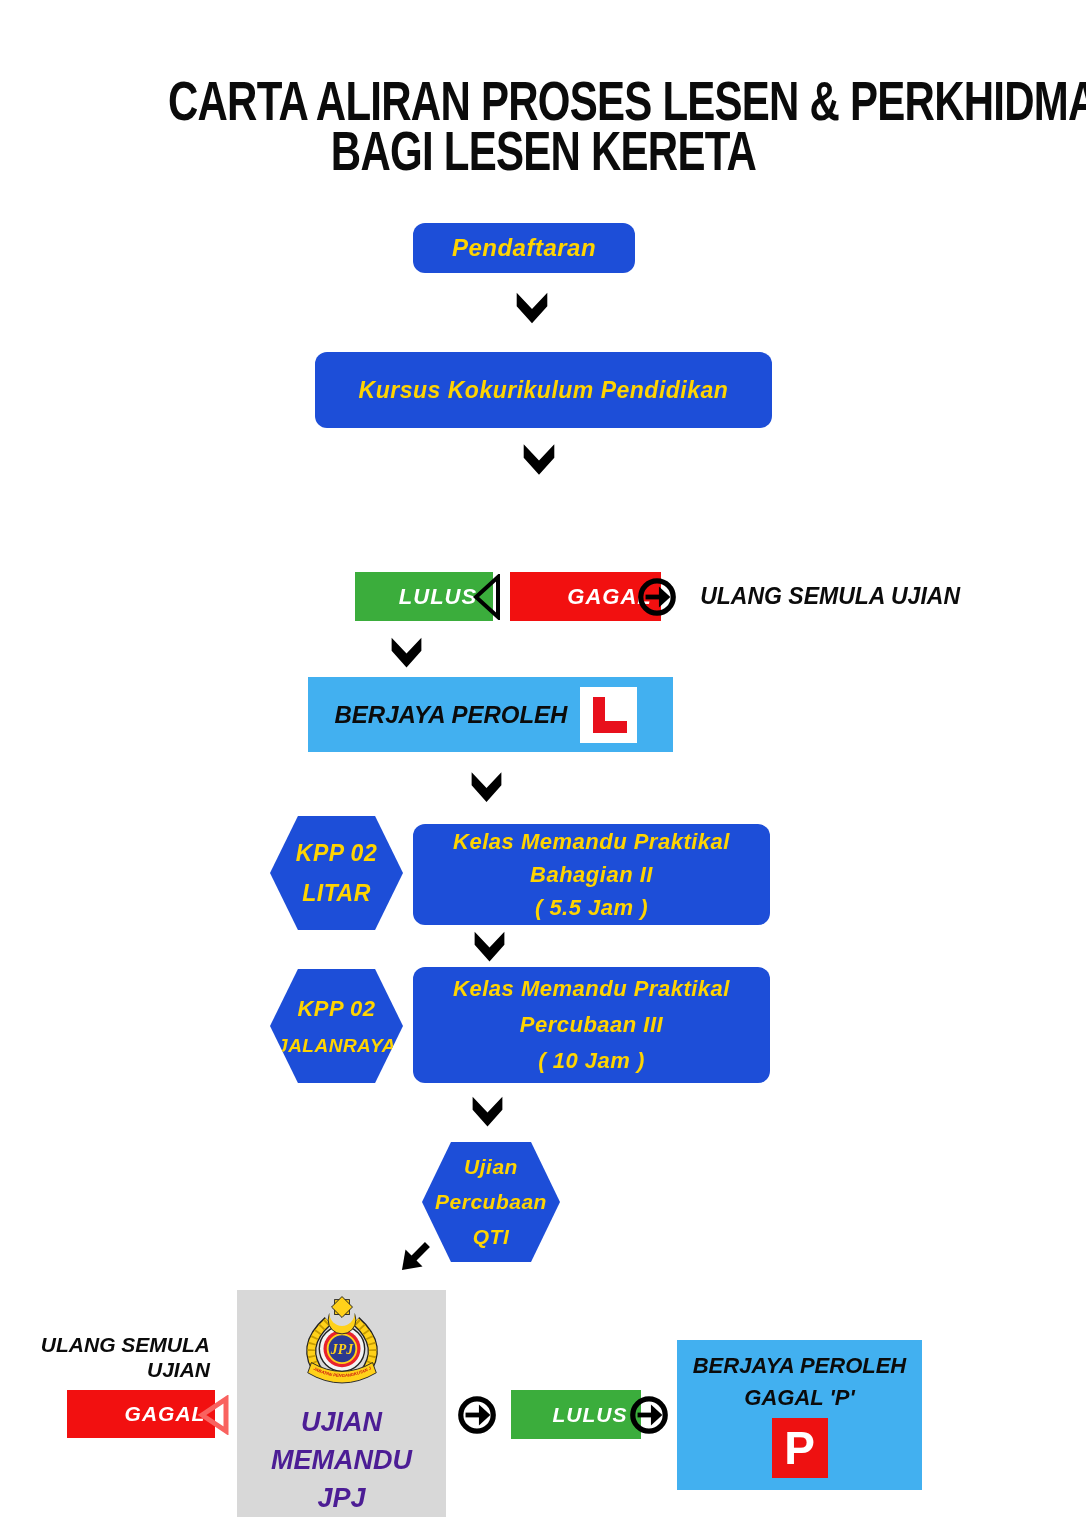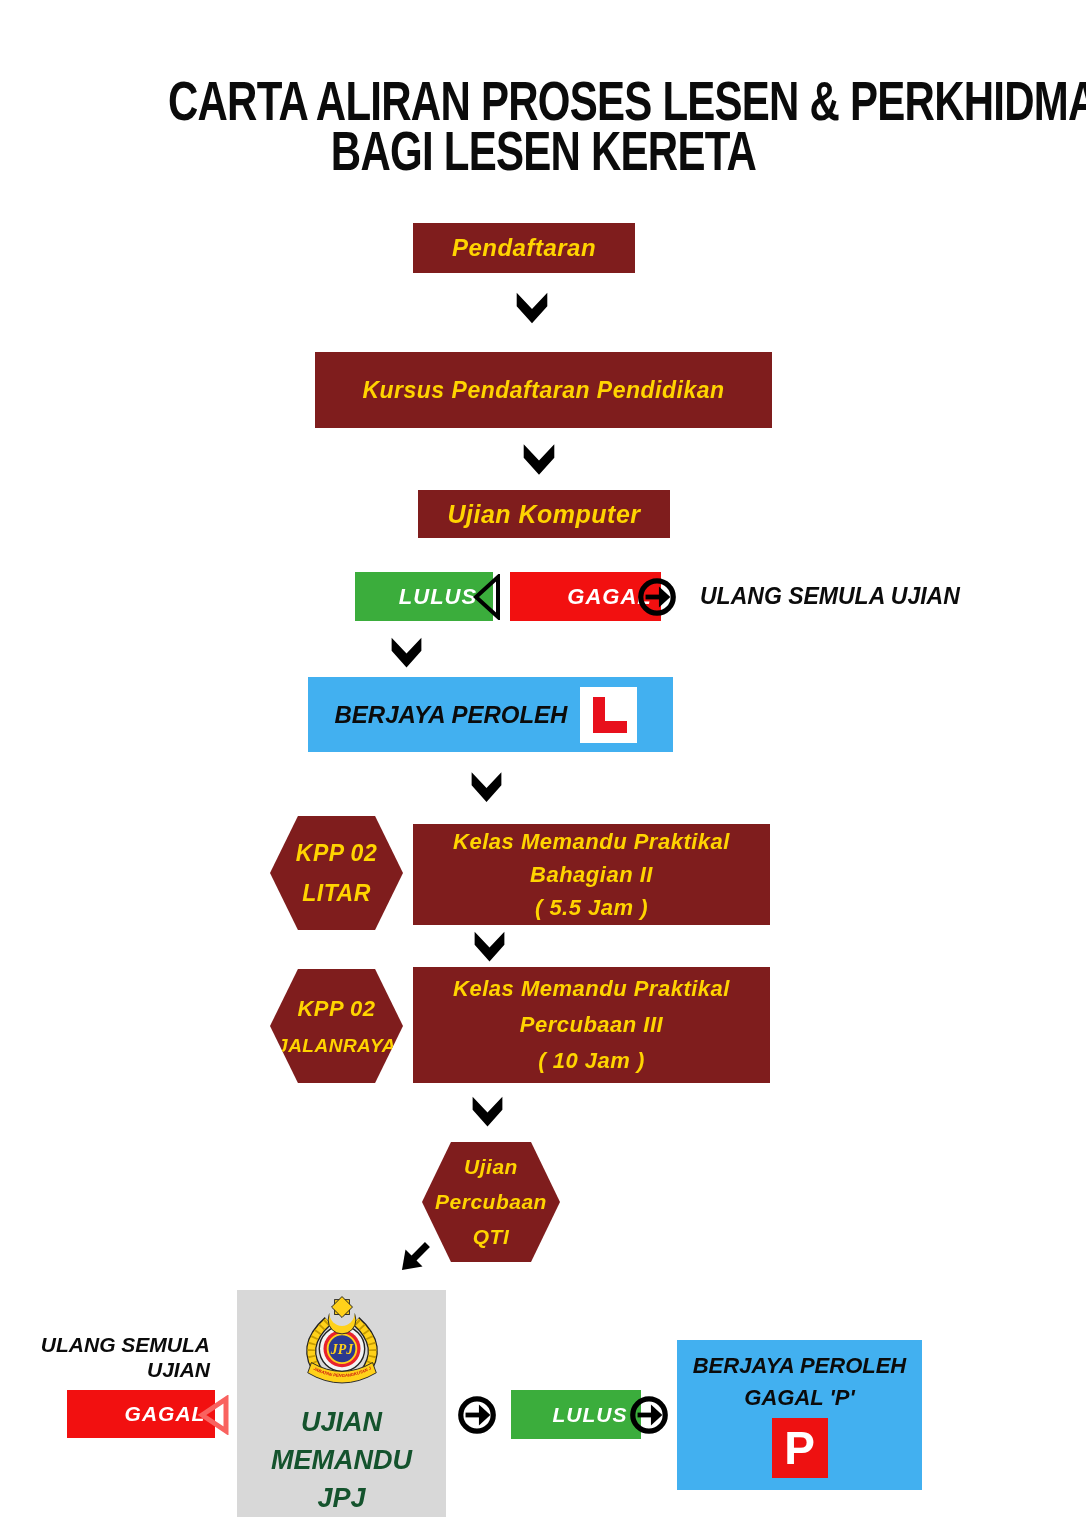--- a/index.html
+++ b/index.html
@@ -1,25 +1,25 @@
 <!DOCTYPE html>
 <html><head>
 <meta charset="utf-8">
 <style>
   html,body{margin:0;padding:0;background:#fff;}
   .canvas{position:relative;width:1086px;height:1536px;background:#ffffff;overflow:hidden;
           font-family:"Liberation Sans", sans-serif;}
   .abs{position:absolute;}
   .node{position:absolute;display:flex;align-items:center;justify-content:center;text-align:center;}
   .col{flex-direction:column;}
-  .blackbox{background:#7f1d1d;color:#ffd400;font-style:italic;font-weight:bold;letter-spacing:.5px;}
+  .blackbox{background:#1d4ed8;color:#ffd400;font-style:italic;font-weight:bold;letter-spacing:.5px;border-radius:12px;}
   .bluebox{background:#42b0f0;color:#0b0b0b;font-style:italic;font-weight:bold;}
   .greenbox{background:#3bad3c;color:#fff;font-style:italic;font-weight:bold;font-size:22px;letter-spacing:1px;padding-left:28px;}
   .redbox{background:#f21010;color:#fff;font-style:italic;font-weight:bold;font-size:22px;letter-spacing:1px;padding-left:48px;}
-  .graybox{background:#d8d8d8;color:#14532d;font-style:italic;font-weight:bold;}
+  .graybox{background:#d8d8d8;color:#4c1d95;font-style:italic;font-weight:bold;}
   .hex{clip-path:polygon(21% 0,79% 0,100% 50%,79% 100%,21% 100%,0 50%);}
   .blk-label{position:absolute;color:#0b0b0b;font-style:italic;font-weight:bold;text-align:right;}
   .title{position:absolute;top:76px;left:0;width:100%;text-align:center;color:#0b0b0b;font-weight:bold;}
   .title .tline{display:inline-block;white-space:nowrap;transform:scaleX(.75);transform-origin:50% 50%;
                 font-size:56px;line-height:50px;letter-spacing:-1px;}
   .lplate{width:57px;height:56px;background:#fff;display:flex;align-items:center;justify-content:center;}
   .pplate{width:56px;height:60px;background:#ee1111;color:#fff;font-weight:800;font-size:46px;
           display:flex;align-items:center;justify-content:center;font-style:normal;}
   svg{display:block;}
 </style>
@@ -35,50 +35,47 @@
 
   <div class="node blackbox" style="left:413px;top:223px;width:222px;height:50px;font-size:24px;">
     <span>Pendaftaran</span>
   </div>
 
   <svg class="abs" style="left:514px;top:290px;" width="36" height="36" viewBox="0 0 40 36">
     <path d="M3 1 L20 19 L37 1 L37 16 L20 35 L3 16 Z" fill="#000"></path>
   </svg>
 
   <div class="node col blackbox" style="left:315px;top:352px;width:457px;height:76px;font-size:23px;line-height:32px;">
-    <span>Kursus Pendaftaran Pendidikan</span>
+    <span>Kursus Kokurikulum Pendidikan</span>
   </div>
 
   <svg class="abs" style="left:521px;top:443px;" width="36" height="33" viewBox="0 0 40 36">
     <path d="M3 1 L20 19 L37 1 L37 16 L20 35 L3 16 Z" fill="#000"></path>
   </svg>
 
-  <div class="node blackbox" style="left:418px;top:490px;width:252px;height:48px;font-size:25px;">
-    <span>Ujian Komputer</span>
-  </div>
 
   <div class="node greenbox" style="left:355px;top:572px;width:110px;height:49px;">
     <span>LULUS</span>
   </div>
 
   <svg class="abs" style="left:473px;top:574px;" width="28" height="46" viewBox="0 0 28 46">
     <polygon points="25,3 25,43 3,23" fill="none" stroke="#000" stroke-width="4"></polygon>
   </svg>
 
   <div class="node redbox" style="left:510px;top:572px;width:103px;height:49px;">
     <span>GAGAL</span>
   </div>
 
   <svg class="abs" style="left:636px;top:576px;" width="42" height="42" viewBox="0 0 44 44">
     <circle cx="22" cy="22" r="17" fill="none" stroke="#000" stroke-width="5.5"></circle>
     <rect x="10" y="19.5" width="15" height="5" fill="#000"></rect>
     <polygon points="24,11 24,33 36,22" fill="#000"></polygon>
   </svg>
 
-  <div class="blk-label" style="left:700px;top:583px;width:260px;font-size:23px;text-align:left;">ULANG SEMULA UJIAN</div>
+  <div class="blk-label" style="left:700px;top:583px;width:260px;font-size:23px;text-align:right;">ULANG SEMULA UJIAN</div>
 
   <svg class="abs" style="left:389px;top:636px;" width="35" height="33" viewBox="0 0 40 36">
     <path d="M3 1 L20 19 L37 1 L37 16 L20 35 L3 16 Z" fill="#000"></path>
   </svg>
 
   <div class="node bluebox" style="left:308px;top:677px;width:365px;height:75px;font-size:24px;">
     <div style="flex:1;display:flex;flex-direction:column;line-height:33px;padding-left:14px;">
       <span>BERJAYA PEROLEH</span>
     </div>
     <div class="lplate" style="margin-right:36px;">

